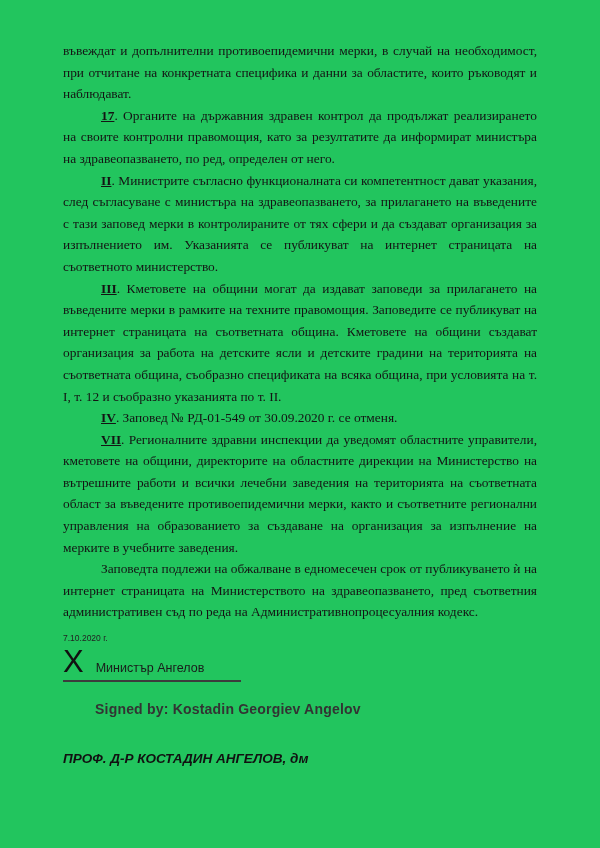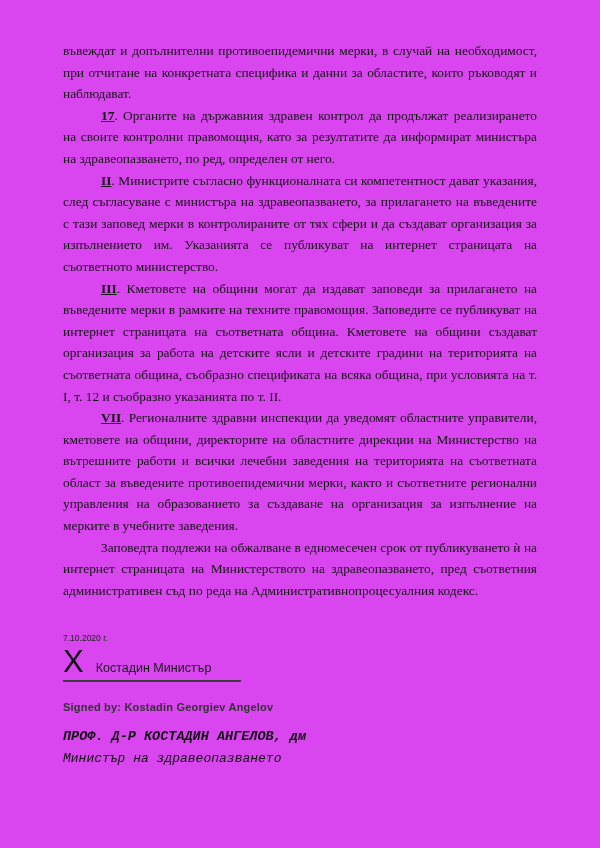--- a/index.html
+++ b/index.html
@@ -4,21 +4,21 @@
 <style>
   html, body {
     margin: 0;
     padding: 0;
     background: #ffffff;
   }
   .page {
     position: relative;
     width: 600px;
     height: 848px;
-    background: #d946ef;
+    background: #22c55e;
     overflow: hidden;
     font-family: "Liberation Serif", serif;
     color: #141414;
   }
   .doc-body {
     position: absolute;
     left: 63px;
     top: 40px;
     width: 474px;
     font-size: 13.4px;
@@ -63,32 +63,33 @@
     color: #111111;
     font-weight: 400;
   }
   .sig-name-inline {
     font-size: 12.5px;
     color: #1a1a1a;
     margin-left: 12px;
   }
   .signed-by {
     margin-top: 19px;
-    font-size: 11px;
+    font-size: 14px;
     font-weight: bold;
     color: #333333;
     letter-spacing: 0.2px;
     white-space: nowrap;
+    margin-left: 32px;
   }
   .sig-official {
     position: absolute;
     left: 63px;
-    top: 729px;
+    top: 751px;
     width: 474px;
-    font-family: Liberation Mono, monospace;
+    font-family: Liberation Sans, sans-serif;
   }
   .official-name {
     font-size: 13.5px;
     font-weight: bold;
     font-style: italic;
     color: #111111;
   }
   .official-title {
     margin-top: 7px;
     font-size: 13px;
@@ -103,35 +104,35 @@
 
   <div class="doc-body">
   <p class="para"><b class="para-label"></b><span class="para-text">въвеждат и допълнителни противоепидемични мерки, в случай на необходимост, при отчитане на конкретната специфика и данни за областите, които ръководят и наблюдават.</span></p>
 
   <p class="para indent"><b class="para-label">17</b><span class="para-text">. Органите на държавния здравен контрол да продължат реализирането на своите контролни правомощия, като за резултатите да информират министъра на здравеопазването, по ред, определен от него.</span></p>
 
   <p class="para indent"><b class="para-label">II</b><span class="para-text">. Министрите съгласно функционалната си компетентност дават указания, след съгласуване с министъра на здравеопазването, за прилагането на въведените с тази заповед мерки в контролираните от тях сфери и да създават организация за изпълнението им. Указанията се публикуват на интернет страницата на съответното министерство.</span></p>
 
   <p class="para indent"><b class="para-label">III</b><span class="para-text">. Кметовете на общини могат да издават заповеди за прилагането на въведените мерки в рамките на техните правомощия. Заповедите се публикуват на интернет страницата на съответната община. Кметовете на общини създават организация за работа на детските ясли и детските градини на територията на съответната община, съобразно спецификата на всяка община, при условията на т. I, т. 12 и съобразно указанията по т. II.</span></p>
 
+  <p class="para indent"><b class="para-label">IV</b><span class="para-text">. Заповед № РД-01-549 от 30.09.2020 г. се отменя.</span></p>
 
 
 
   <p class="para indent"><b class="para-label">VII</b><span class="para-text">. Регионалните здравни инспекции да уведомят областните управители, кметовете на общини, директорите на областните дирекции на Министерство на вътрешните работи и всички лечебни заведения на територията на съответната област за въведените противоепидемични мерки, както и съответните регионални управления на образованието за създаване на организация за изпълнение на мерките в учебните заведения.</span></p>
 
   <p class="para indent"><b class="para-label"></b><span class="para-text">Заповедта подлежи на обжалване в едномесечен срок от публикуването ѝ на интернет страницата на Министерството на здравеопазването, пред съответния административен съд по реда на Административнопроцесуалния кодекс.</span></p>
 </div>
 
   <div class="sig-block">
     <div class="sig-date">7.10.2020 г.</div>
     <div class="sig-x-row">
       <span class="sig-x">X</span>
-      <span class="sig-name-inline">Костадин Министър</span>
+      <span class="sig-name-inline">Министър Ангелов</span>
     </div>
     <div class="signed-by">Signed by: Kostadin Georgiev Angelov</div>
   </div>
 
   <div class="sig-official">
     <div class="official-name">ПРОФ. Д-Р КОСТАДИН АНГЕЛОВ, дм</div>
-    <div class="official-title">Министър на здравеопазването</div>
   </div>
 
 </div>
 
 </body></html>

